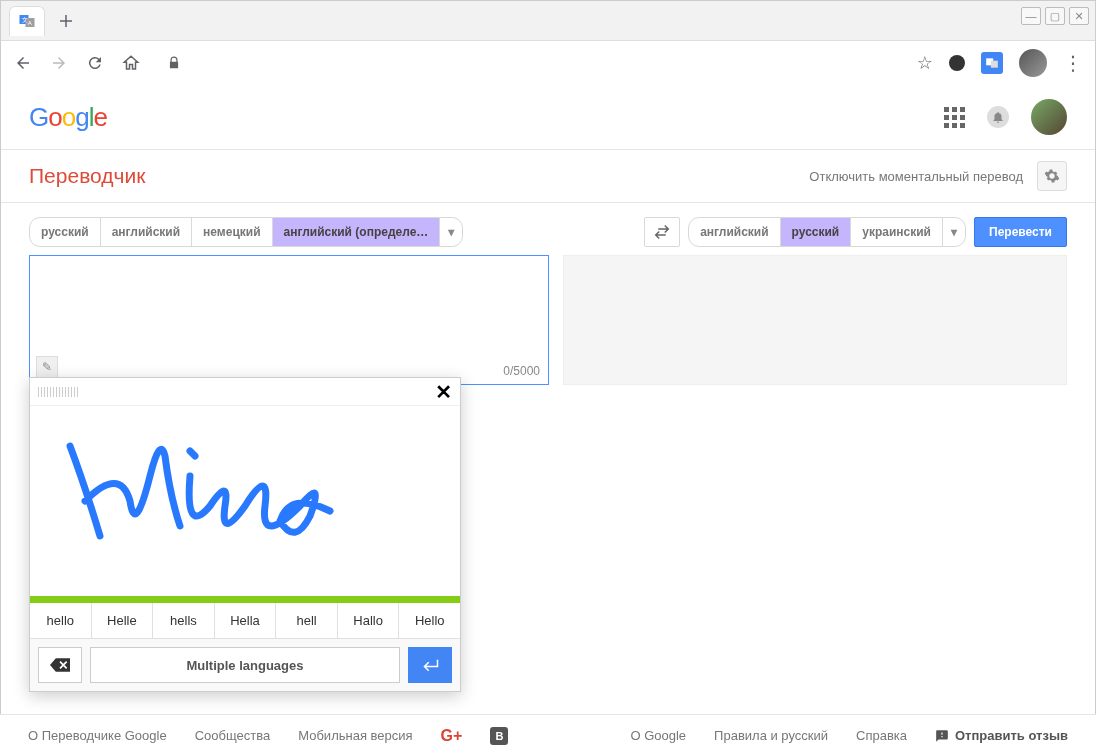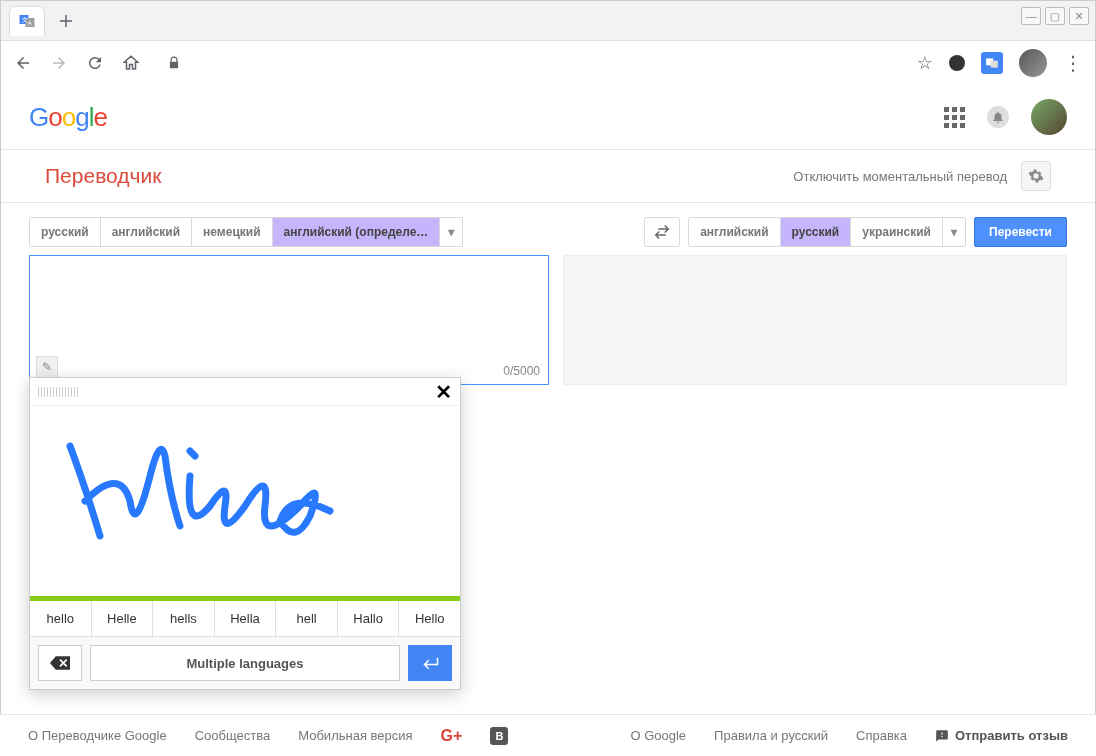--- a/index.html
+++ b/index.html
@@ -24,48 +24,48 @@
 .avatar{width:28px;height:28px;border-radius:50%;background:linear-gradient(135deg,#555,#999)}
 .menu3{font-size:20px;color:#5f6368}
 .gheader{height:64px;display:flex;align-items:center;justify-content:space-between;padding:0 28px}
 .glogo{font-size:26px;font-weight:400;letter-spacing:-1px}
 .glogo .b{color:#4285f4}.glogo .r{color:#ea4335}.glogo .y{color:#fbbc05}.glogo .g{color:#34a853}
 .gright{display:flex;align-items:center;gap:22px}
 .apps{display:grid;grid-template-columns:repeat(3,5px);grid-template-rows:repeat(3,5px);gap:3px}
 .apps span{background:#666;width:5px;height:5px}
 .bell{width:22px;height:22px;background:#ddd;border-radius:50%;display:flex;align-items:center;justify-content:center;color:#888}
 .pavatar{width:36px;height:36px;border-radius:50%;background:linear-gradient(135deg,#7a6,#543)}
-.subhead{height:54px;border-top:1px solid #e5e5e5;border-bottom:1px solid #e5e5e5;display:flex;align-items:center;justify-content:space-between;padding:0 44px}
+.subhead{height:54px;border-top:1px solid #e5e5e5;border-bottom:1px solid #e5e5e5;display:flex;align-items:center;justify-content:space-between;padding:0 28px}
 .appname{color:#dd4b39;font-size:21px}
 .subright{display:flex;align-items:center;gap:14px}
 .instant{color:#777;font-size:13px}
 .gearbox{width:30px;height:30px;background:#f5f5f5;border:1px solid #ddd;border-radius:3px;display:flex;align-items:center;justify-content:center;color:#888}
 .main{padding:14px 28px;position:relative}
 .langrow{display:flex;align-items:center;gap:0;margin-bottom:8px}
-.langtabs{display:flex;border:1px solid #d9d9d9;border-radius:2px;overflow:hidden}
+.langtabs{display:flex;border:1px solid #d9d9d9;border-radius:11px;overflow:hidden}
 .ltab{padding:7px 11px;font-size:12px;color:#777;font-weight:bold;cursor:pointer;border-right:1px solid #d9d9d9;white-space:nowrap}
 .ltab:last-child{border-right:none}
 .ltab.active{background:#c4b5fd;color:#444}
 .ltab.dd{padding:7px 8px;color:#888}
 .swap{width:36px;height:30px;border:1px solid #d9d9d9;border-radius:2px;display:flex;align-items:center;justify-content:center;margin:0 8px;color:#666}
 .spacer{flex:1}
 .transbtn{background:#4d90fe;color:#fff;border:1px solid #3079ed;border-radius:2px;padding:7px 14px;font-size:12px;font-weight:bold;cursor:pointer;margin-left:8px}
 .panels{display:flex;gap:14px}
 .srcbox{flex:1;border:1px solid #4d90fe;min-height:130px;position:relative;padding:8px}
 .srcbox textarea{width:100%;height:90px;border:none;outline:none;resize:none;font-size:16px}
 .pencil{position:absolute;bottom:6px;left:6px;width:22px;height:22px;background:#f0f0f0;border:1px solid #ddd;display:flex;align-items:center;justify-content:center;color:#888;font-size:12px}
 .counter{position:absolute;bottom:6px;right:8px;font-size:12px;color:#888}
 .tgtbox{flex:1;background:#f5f5f5;border:1px solid #eee;min-height:130px}
 .hwpanel{position:absolute;left:28px;top:174px;width:432px;background:#fff;border:1px solid #ccc;box-shadow:0 4px 16px rgba(0,0,0,0.2)}
 .hwtop{height:28px;display:flex;align-items:center;justify-content:space-between;padding:0 8px;border-bottom:1px solid #eee}
 .grip{width:40px;height:10px;background:repeating-linear-gradient(90deg,#ccc 0,#ccc 1px,transparent 1px,transparent 3px)}
 .closex{font-size:20px;font-weight:bold;cursor:pointer}
 .canvas{height:190px;position:relative;background:#fff}
 .canvas svg{position:absolute;top:0;left:0}
-.sugrow{display:flex;border-top:5px solid #84cc16}
+.sugrow{display:flex;border-top:7px solid #84cc16}
 .sug{flex:1;text-align:center;padding:10px 4px;font-size:13px;color:#333;border-right:1px solid #e0e0e0;cursor:pointer}
 .sug:last-child{border-right:none}
 .hwbottom{display:flex;padding:8px;gap:8px;background:#f9f9f9;border-top:1px solid #e0e0e0}
 .backsp{width:44px;height:36px;border:1px solid #ccc;background:#fff;display:flex;align-items:center;justify-content:center}
 .multilang{flex:1;height:36px;border:1px solid #ccc;background:#fff;display:flex;align-items:center;justify-content:center;font-size:13px;font-weight:bold;color:#555}
 .enter{width:44px;height:36px;background:#4285f4;display:flex;align-items:center;justify-content:center;color:#fff}
 .footer{position:absolute;bottom:0;left:0;right:0;height:42px;border-top:1px solid #e5e5e5;display:flex;align-items:center;padding:16px 28px;gap:28px;font-size:13px;color:#777;background:#fff}
 .footer .fspace{flex:1}
 .footer .fb{display:flex;align-items:center;gap:6px;font-weight:bold;color:#555}
 .footer .gplus{color:#db4437;font-weight:bold;font-size:16px}

